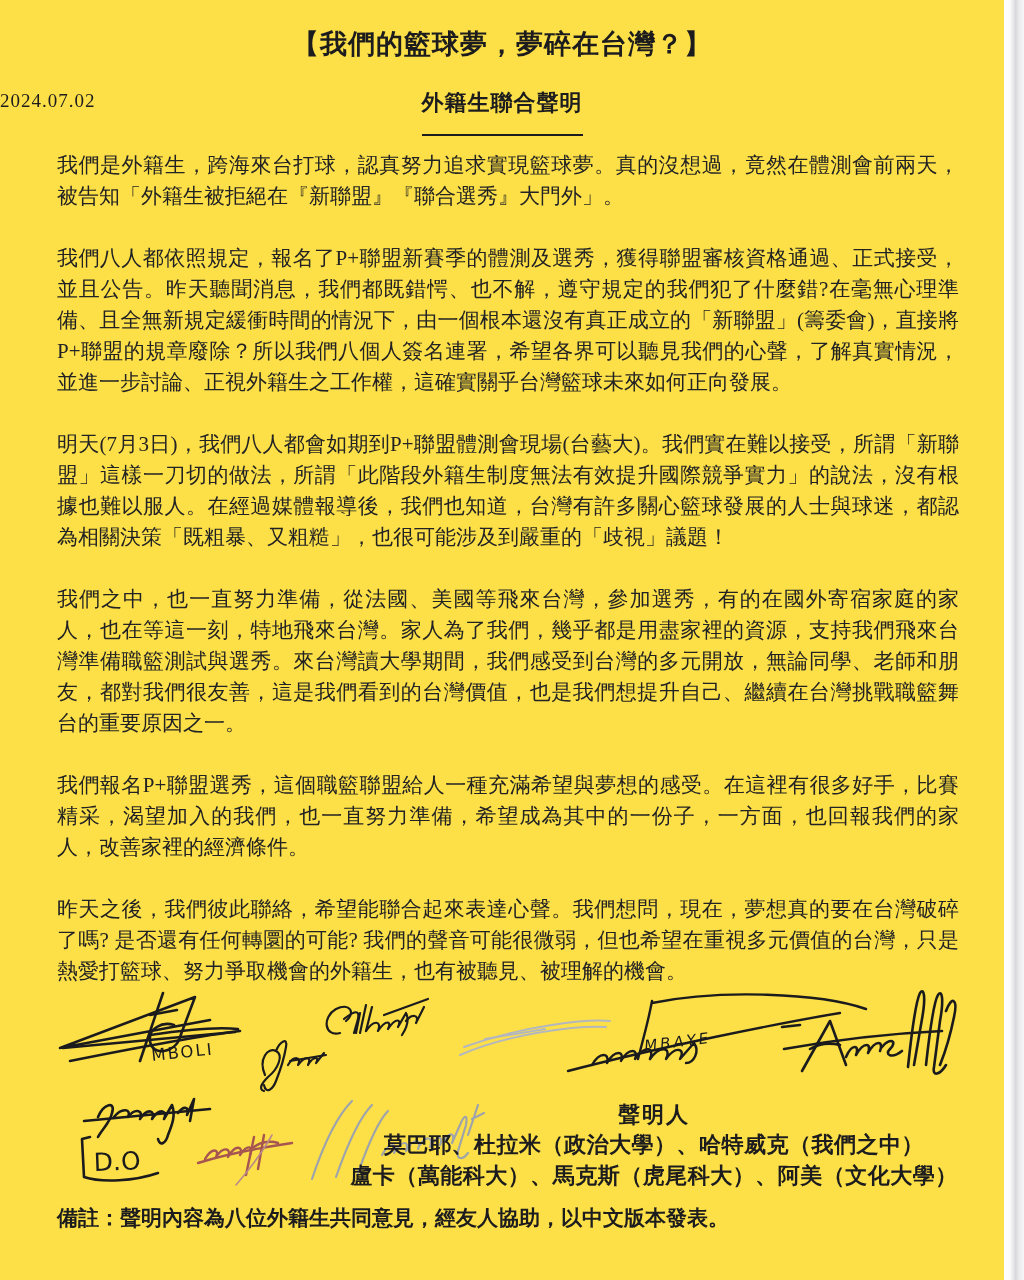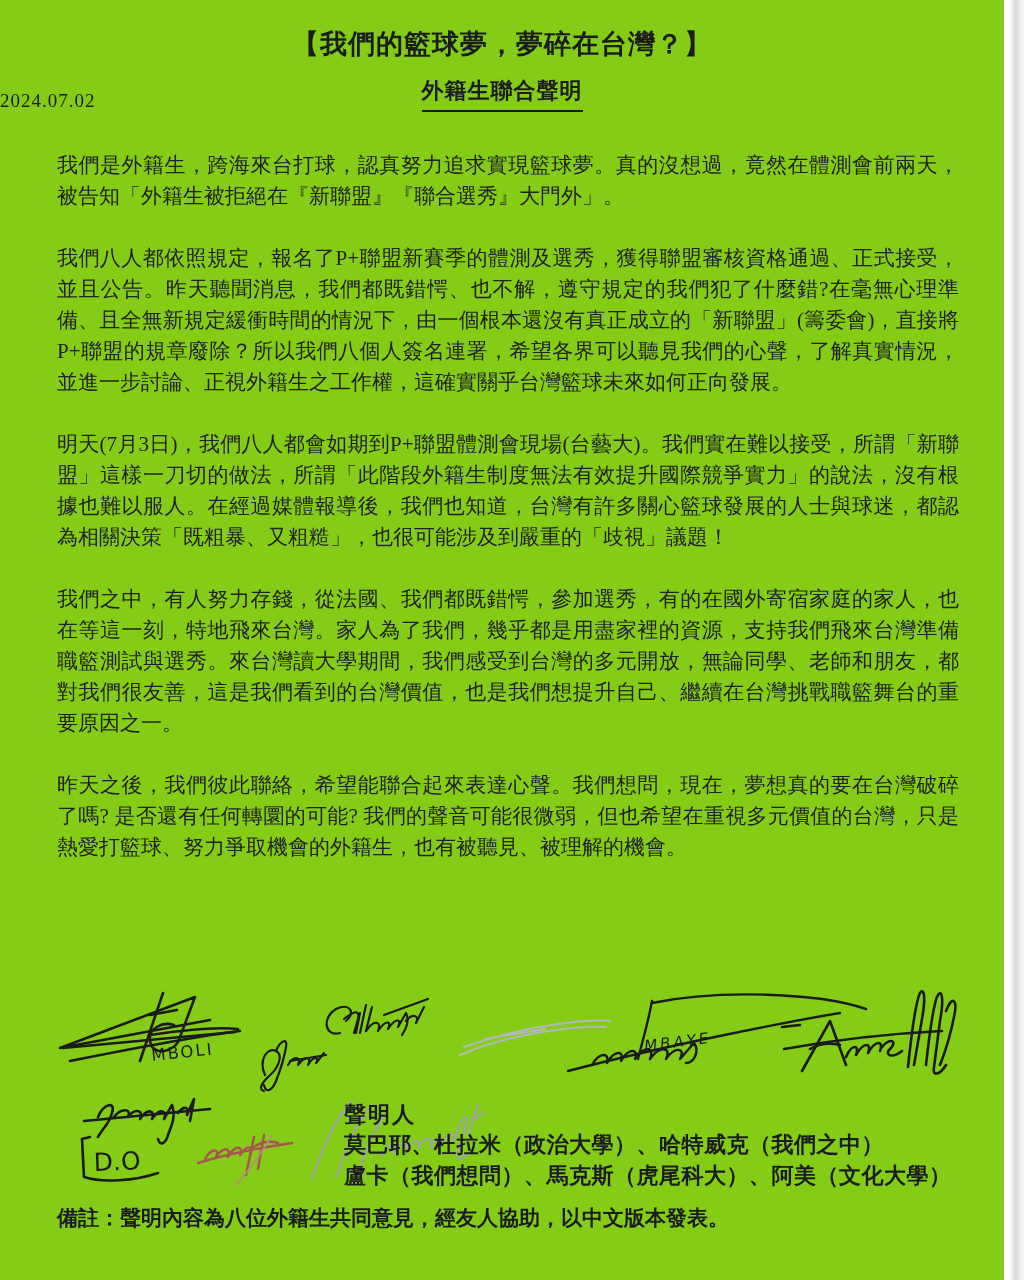--- a/index.html
+++ b/index.html
@@ -1,38 +1,39 @@
 <!DOCTYPE html>
 <html><head>
 <meta charset="utf-8">
 <style>
   html,body{margin:0;padding:0;background:#ffffff;}
   .page{
     position:relative;
     width:1024px;height:1280px;
-    background:#84cc16;
+    background:#fde047;
     overflow:hidden;
     font-family:"Liberation Serif","DejaVu Serif",serif;
     color:#1c1c1e;
   }
   .edge-strip{
     position:absolute;right:0;top:0;width:20px;height:100%;
     background:linear-gradient(to right,#ffffff 0%,#fbfbfc 30%,#d9d9dd 58%,#ececef 78%,#f6f6f8 100%);
   }
   .doc-title{
     position:absolute;left:0;top:8px;width:1004px;
     text-align:center;font-size:27px;font-weight:bold;letter-spacing:1px;
   }
   .doc-subtitle{
     position:absolute;left:0;top:58px;width:1004px;text-align:center;
     font-size:22px;font-weight:bold;
   }
   .doc-subtitle span{
-    display:inline-block;border-bottom:2px solid #1c1c1e;padding-bottom:4px;
+    display:inline-block;border-bottom:2px solid #1c1c1e;padding-bottom:16px;
     letter-spacing:1px;
+    margin-top:12px;
   }
   .doc-date{
     position:absolute;left:0;top:90px;width:1004px;text-align:left;
     font-size:19px;letter-spacing:1px;
   }
   .doc-body{
     position:absolute;left:57px;top:150px;width:910px;
   }
   .doc-body p{
     margin:0 8px 31px 0;
@@ -42,21 +43,21 @@
   }
   .sig-canvas{
     position:absolute;left:40px;top:985px;width:930px;height:205px;
   }
   .sig-text{
     font-family:"DejaVu Sans","Liberation Sans",sans-serif;
     fill:#1b1b1d;
   }
   .declarants{
     position:absolute;right:60px;top:1100px;width:620px;
-    text-align:left;font-weight:bold;
+    text-align:center;font-weight:bold;
   }
   .declarants .heading{
     font-size:22px;line-height:30px;letter-spacing:2px;
   }
   .declarants .line{
     font-size:22px;line-height:30.5px;letter-spacing:0.5px;
   }
   .footnote{
     position:absolute;left:57px;top:1204px;width:910px;
     font-size:21px;font-weight:bold;line-height:28px;
@@ -72,21 +73,22 @@
   <h1 class="doc-title">【我們的籃球夢，夢碎在台灣？】</h1>
 
   <h2 class="doc-subtitle"><span>外籍生聯合聲明</span></h2>
 
   <div class="doc-date">2024.07.02</div>
 
   <main class="doc-body">
     <p>我們是外籍生，跨海來台打球，認真努力追求實現籃球夢。真的沒想過，竟然在體測會前兩天，被告知「外籍生被拒絕在『新聯盟』『聯合選秀』大門外」。</p>
     <p>我們八人都依照規定，報名了P+聯盟新賽季的體測及選秀，獲得聯盟審核資格通過、正式接受，並且公告。昨天聽聞消息，我們都既錯愕、也不解，遵守規定的我們犯了什麼錯?在毫無心理準備、且全無新規定緩衝時間的情況下，由一個根本還沒有真正成立的「新聯盟」(籌委會)，直接將P+聯盟的規章廢除？所以我們八個人簽名連署，希望各界可以聽見我們的心聲，了解真實情況，並進一步討論、正視外籍生之工作權，這確實關乎台灣籃球未來如何正向發展。</p>
     <p>明天(7月3日)，我們八人都會如期到P+聯盟體測會現場(台藝大)。我們實在難以接受，所謂「新聯盟」這樣一刀切的做法，所謂「此階段外籍生制度無法有效提升國際競爭實力」的說法，沒有根據也難以服人。在經過媒體報導後，我們也知道，台灣有許多關心籃球發展的人士與球迷，都認為相關決策「既粗暴、又粗糙」，也很可能涉及到嚴重的「歧視」議題！</p>
-    <p>我們之中，有人努力存錢，從法國、我們都既錯愕，參加選秀，有的在國外寄宿家庭的家人，也在等這一刻，特地飛來台灣。家人為了我們，幾乎都是用盡家裡的資源，支持我們飛來台灣準備職籃測試與選秀。來台灣讀大學期間，我們感受到台灣的多元開放，無論同學、老師和朋友，都對我們很友善，這是我們看到的台灣價值，也是我們想提升自己、繼續在台灣挑戰職籃舞台的重要原因之一。</p>
+    <p>我們之中，也一直努力準備，從法國、美國等飛來台灣，參加選秀，有的在國外寄宿家庭的家人，也在等這一刻，特地飛來台灣。家人為了我們，幾乎都是用盡家裡的資源，支持我們飛來台灣準備職籃測試與選秀。來台灣讀大學期間，我們感受到台灣的多元開放，無論同學、老師和朋友，都對我們很友善，這是我們看到的台灣價值，也是我們想提升自己、繼續在台灣挑戰職籃舞台的重要原因之一。</p>
+    <p>我們報名P+聯盟選秀，這個職籃聯盟給人一種充滿希望與夢想的感受。在這裡有很多好手，比賽精采，渴望加入的我們，也一直努力準備，希望成為其中的一份子，一方面，也回報我們的家人，改善家裡的經濟條件。</p>
     <p>昨天之後，我們彼此聯絡，希望能聯合起來表達心聲。我們想問，現在，夢想真的要在台灣破碎了嗎? 是否還有任何轉圜的可能? 我們的聲音可能很微弱，但也希望在重視多元價值的台灣，只是熱愛打籃球、努力爭取機會的外籍生，也有被聽見、被理解的機會。</p>
   </main>
 
   <svg class="sig-canvas" viewBox="0 0 930 205" width="930" height="205" fill="none" stroke-linecap="round" stroke-linejoin="round">
 
     <g stroke="#1b1b1d" stroke-width="2.6">
       <path d="M170 35 L20 63 L155 12 L140 52 C136 68 112 72 110 56 C108 44 122 36 134 40"></path>
       <path d="M123 8 L100 76"></path>
       <path d="M23 63 L195 47"></path>
       <path d="M30 76 C90 64 150 52 200 46"></path>
@@ -160,18 +162,18 @@
       <path d="M342 170 C350 156 358 158 354 168 C362 154 370 156 366 166 C374 152 382 154 378 164"></path>
       <path d="M380 160 C386 150 394 152 390 162 C398 148 404 152 400 160"></path>
       <path d="M404 156 C410 146 416 148 412 158 L420 140 C424 130 428 128 426 140 L418 166 C416 174 422 176 428 168"></path>
       <path d="M428 150 L438 120 M432 134 L444 128"></path>
     </g>
   </svg>
 
   <section class="declarants">
     <div class="heading">聲明人</div>
     <div class="line">莫巴耶、杜拉米（政治大學）、哈特威克（我們之中）</div>
-    <div class="line">盧卡（我們想問）、馬克斯（虎尾科大）、阿美（文化大學）</div>
+    <div class="line">盧卡（萬能科大）、馬克斯（虎尾科大）、阿美（文化大學）</div>
   </section>
 
   <footer class="footnote">備註：聲明內容為八位外籍生共同意見，經友人協助，以中文版本發表。</footer>
 
 </div>
 
 </body></html>

